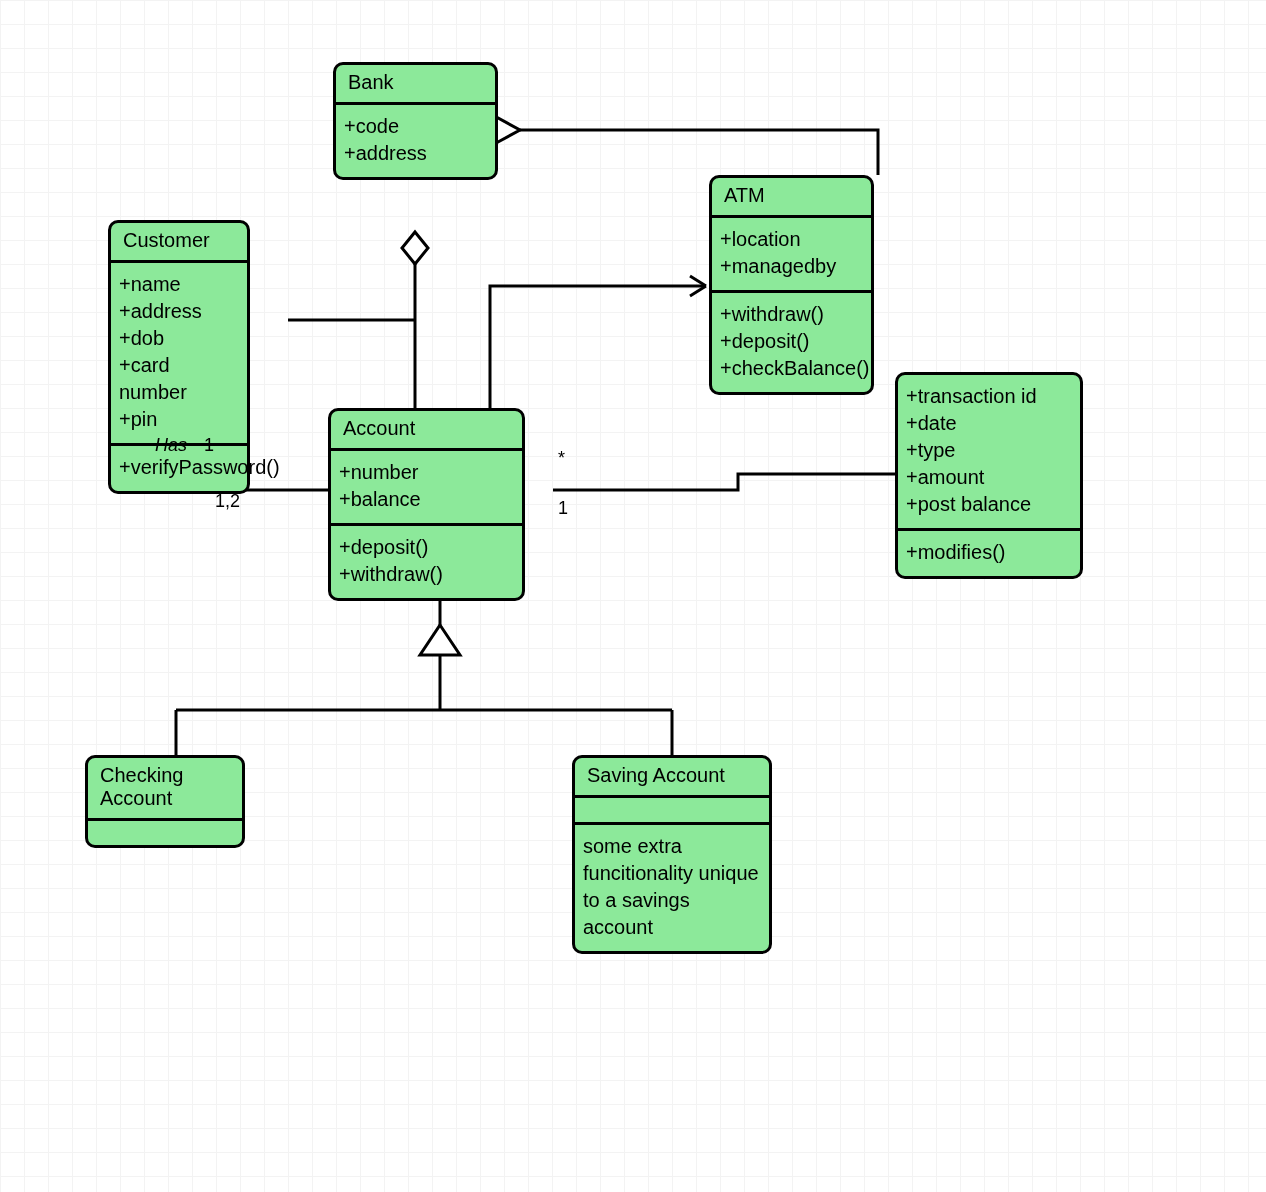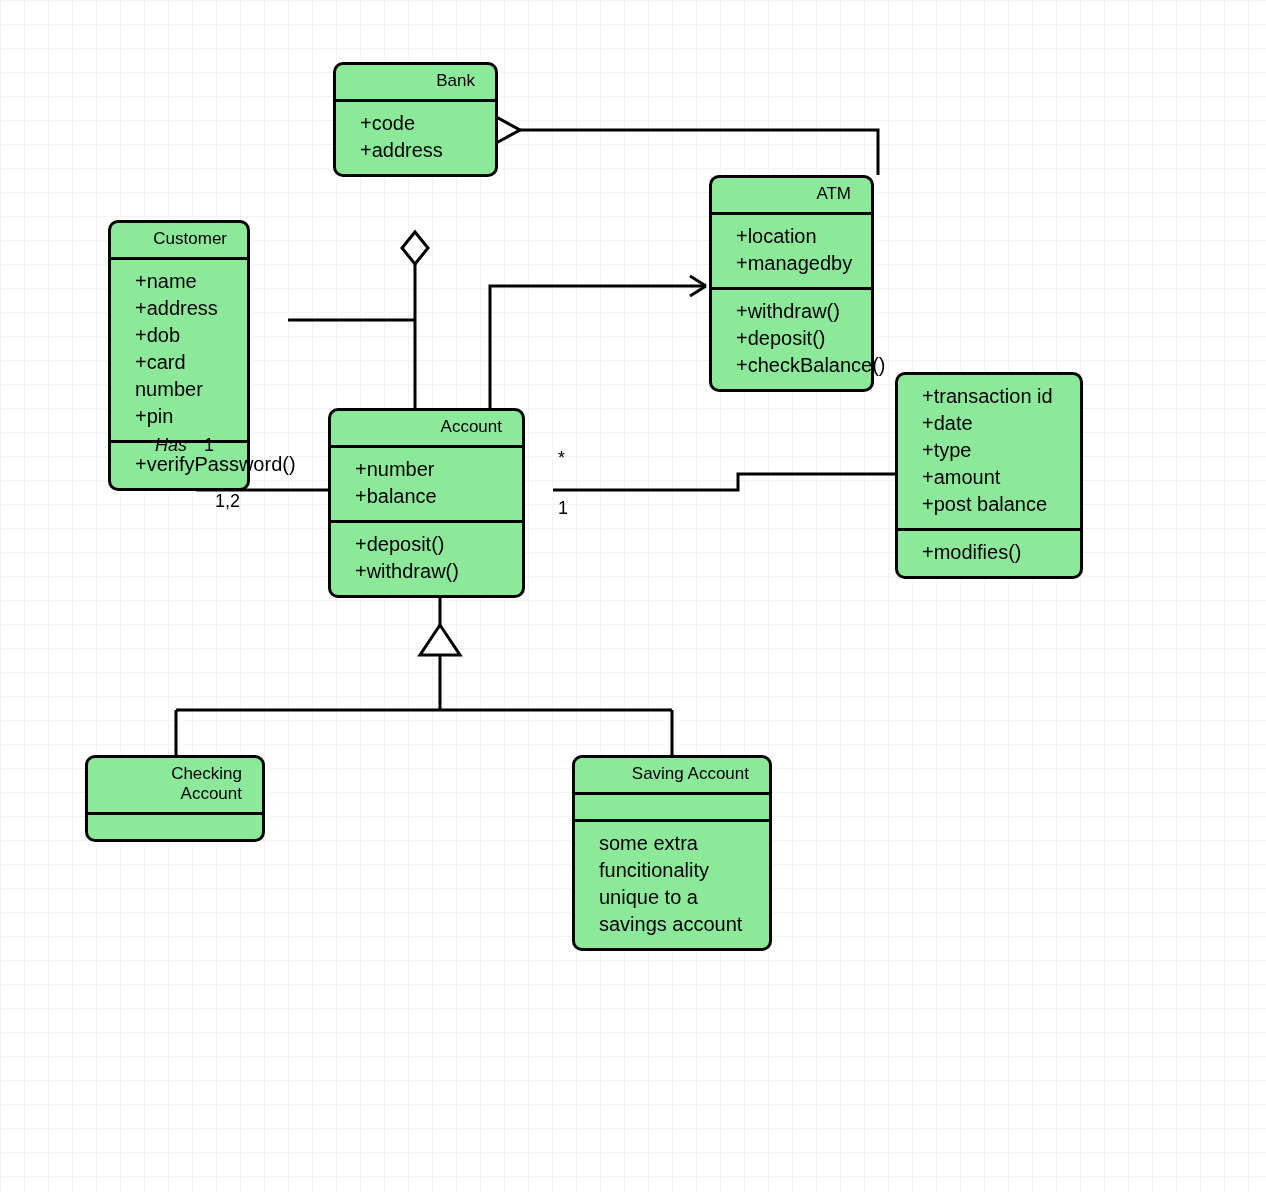--- a/index.html
+++ b/index.html
@@ -13,28 +13,28 @@
     background-size:24px 24px,24px 24px,120px 120px,120px 120px;
   }
   .cls{
     position:absolute;
     background:#8ce99a;
     border:3px solid #000;
     border-radius:10px;
     box-sizing:border-box;
   }
   .cls .title{
-    text-align:right;
-    font-size:17px;
-    padding:6px 20px 8px;
+    text-align:left;
+    font-size:20px;
+    padding:6px 12px 8px;
     border-bottom:3px solid #000;
     font-weight:400;
   }
   .cls .section{
-    padding:8px 24px 10px;
+    padding:8px 8px 10px;
     border-bottom:3px solid #000;
     font-size:20px;
     line-height:1.35;
     white-space:pre-line;
   }
   .cls .section:last-child{border-bottom:none}
   svg.edges{position:absolute;left:0;top:0;pointer-events:none}
   .floating{position:absolute;font-size:18px}
   .italic{font-style:italic}
 </style>
@@ -106,21 +106,21 @@
   </div>
 
   <div class="cls" style="left:328px;top:408px;width:197px">
     <div class="title">Account</div>
     <div class="section">+number
 +balance</div>
     <div class="section">+deposit()
 +withdraw()</div>
   </div>
 
-  <div class="cls" style="left:85px;top:755px;width:180px">
+  <div class="cls" style="left:85px;top:755px;width:160px">
     <div class="title">Checking Account</div>
     <div class="section" style="min-height:6px"></div>
   </div>
 
   <div class="cls" style="left:572px;top:755px;width:200px">
     <div class="title">Saving Account</div>
     <div class="section" style="min-height:6px"></div>
     <div class="section">some extra funcitionality unique to a savings account</div>
   </div>
 

